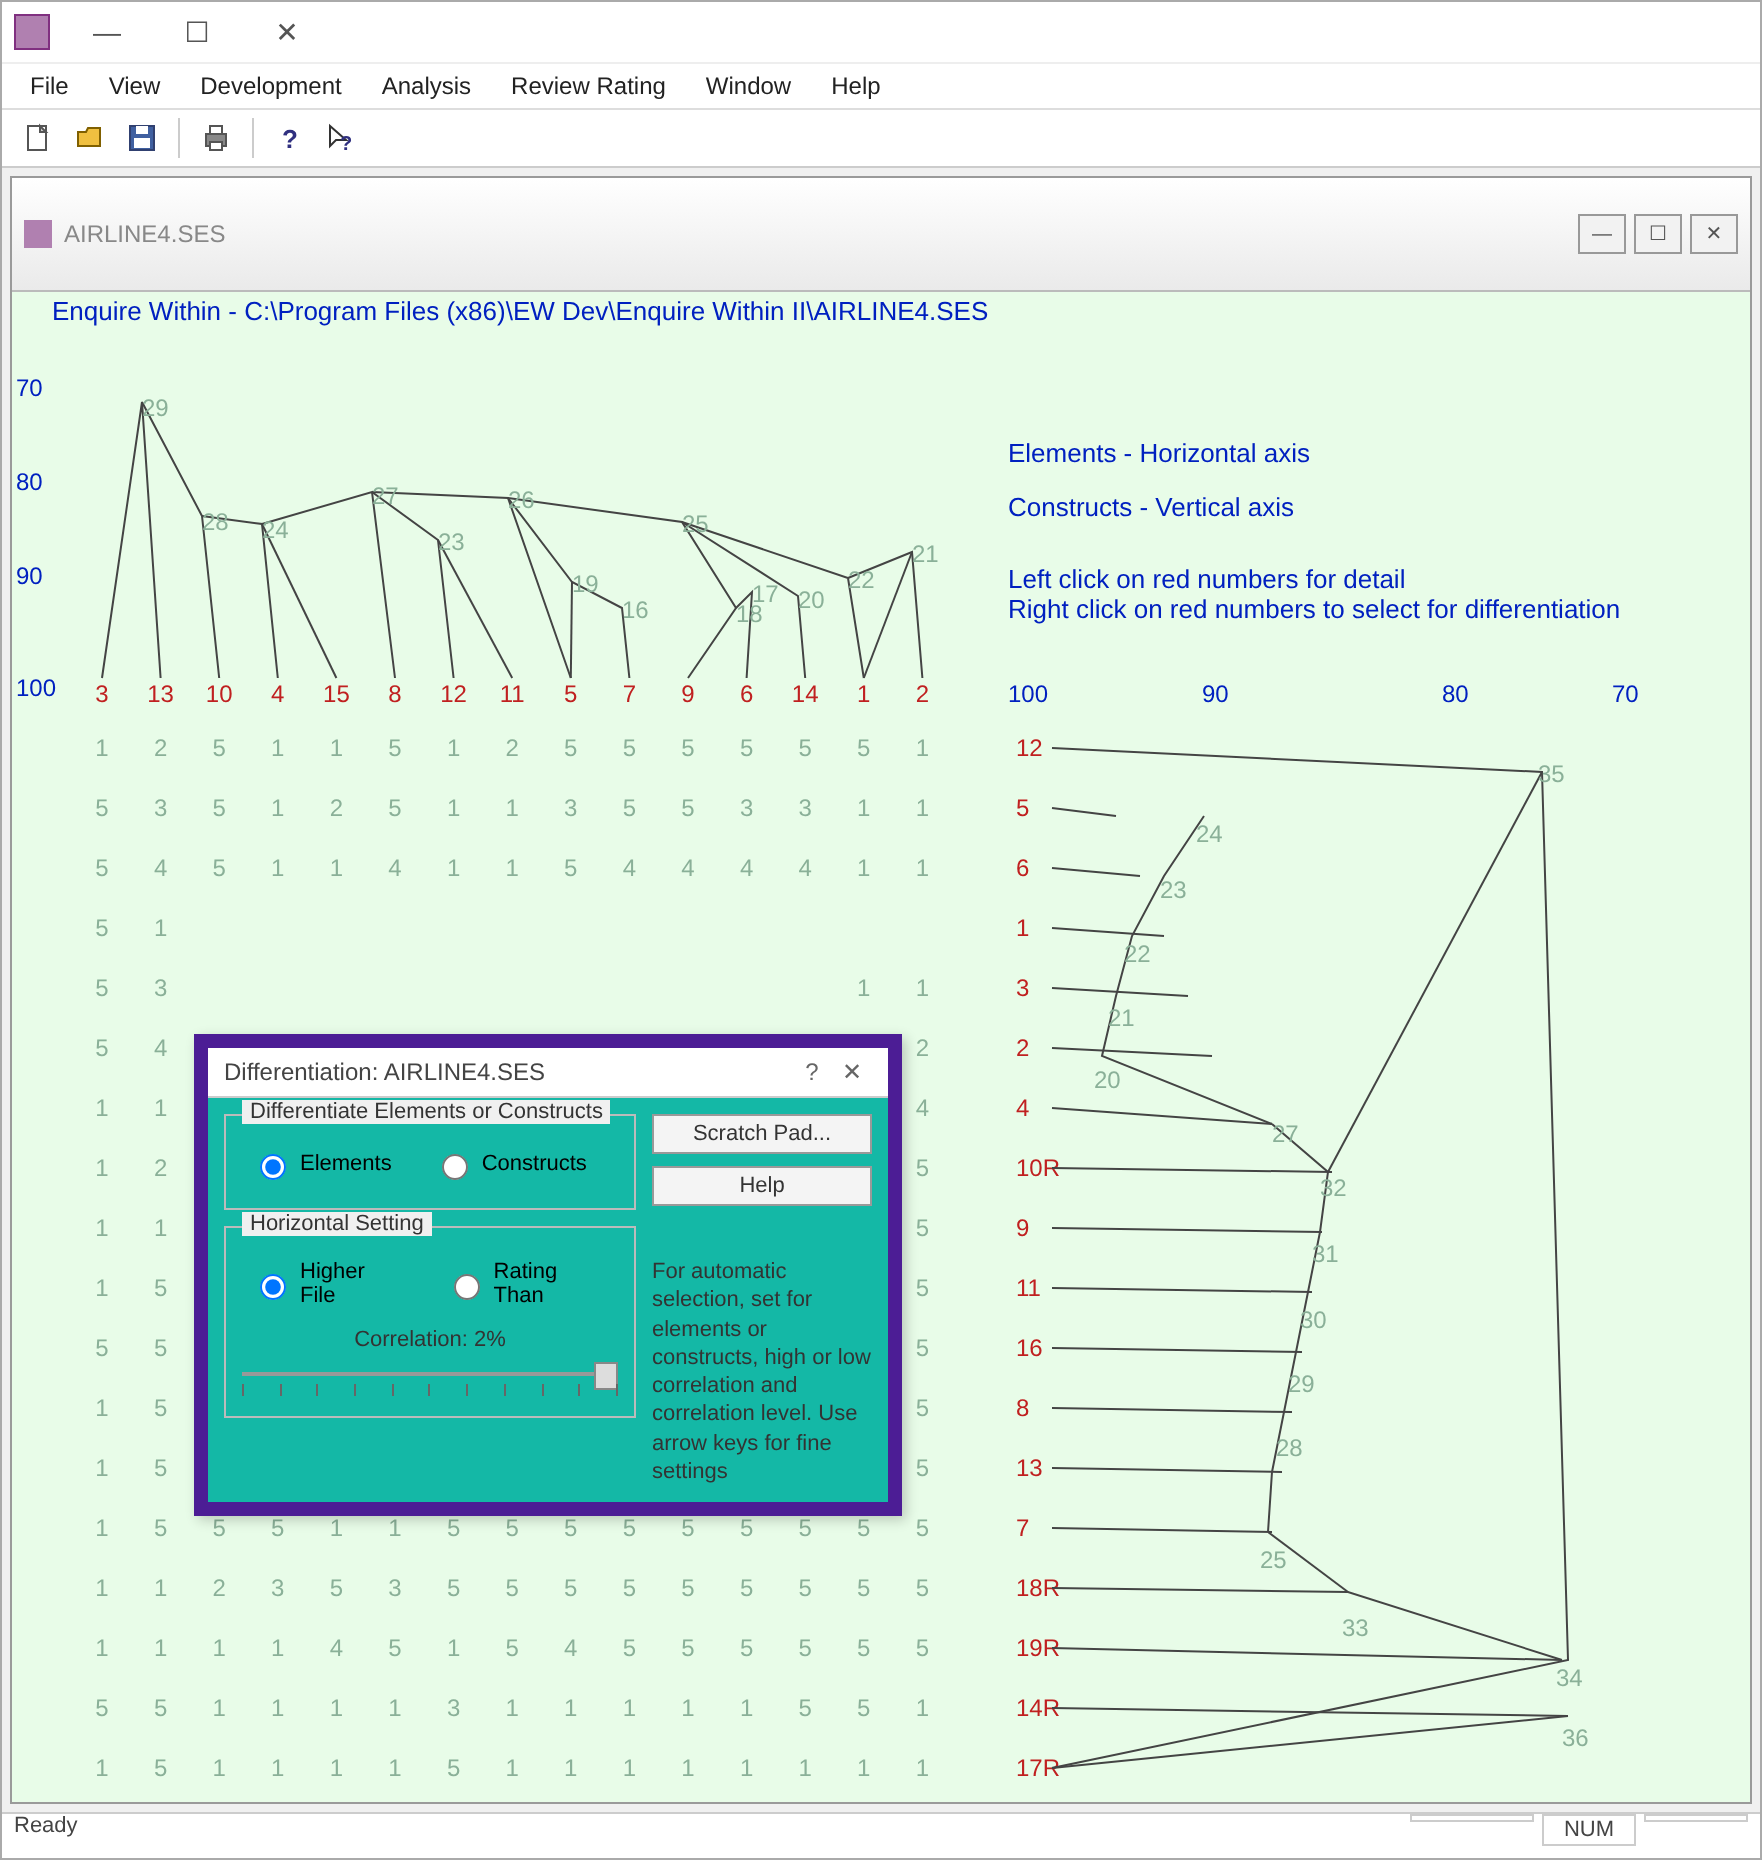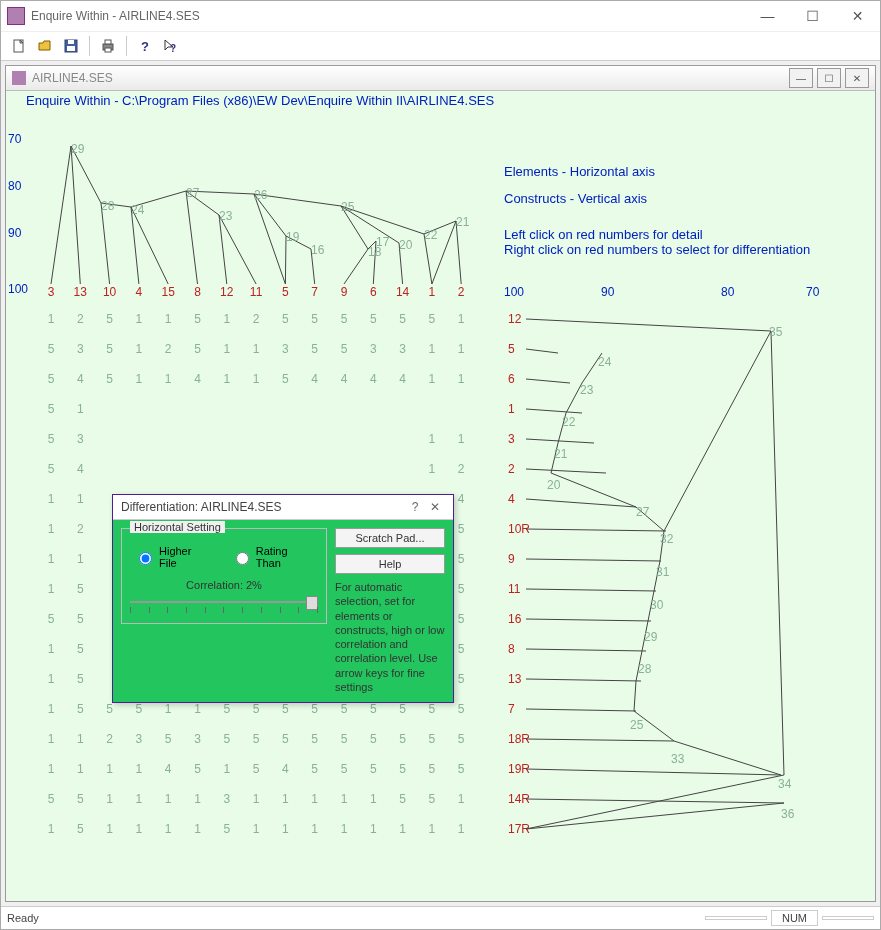--- a/index.html
+++ b/index.html
@@ -9,68 +9,76 @@
 .titlebar .title{flex:1;color:#666;font-size:12px}
 .winbtns{display:flex;height:100%}
 .winbtn{width:45px;display:flex;align-items:center;justify-content:center;color:#555;font-size:14px}
 .menubar{height:22px;display:flex;align-items:center;padding:0 4px;border-bottom:1px solid #ddd}
 .menuitem{padding:2px 10px;color:#222}
 .toolbar{height:28px;display:flex;align-items:center;padding:0 6px;border-bottom:1px solid #ccc;gap:2px}
 .tbtn{width:22px;height:22px;display:flex;align-items:center;justify-content:center;border:1px solid transparent}
 .tsep{width:1px;height:20px;background:#ccc;margin:0 4px}
 .client{flex:1;background:#f0f0f0;padding:4px;position:relative}
 .childwin{position:absolute;left:4px;right:4px;top:4px;bottom:4px;border:1px solid #9a9a9a;background:#e8fce8;display:flex;flex-direction:column}
-.childtitle{height:24px;background:linear-gradient(#fff,#eaeaea);display:flex;align-items:center;color:#888;padding:0 6px;border-bottom:1px solid #bbb}
+.childtitle{height:24px;background:linear-gradient(#fff,#eaeaea);display:flex;align-items:center;color:#888;padding:16px 6px;border-bottom:1px solid #bbb}
 .childtitle .icon{width:14px;height:14px;background:#b080b0;margin-right:6px}
 .childbtns{display:flex;gap:4px}
 .childbtn{width:22px;height:18px;border:1px solid #999;background:#f2f2f2;font-size:10px;display:flex;align-items:center;justify-content:center;color:#555}
 .canvas{flex:1;position:relative;overflow:hidden}
 .path-line{stroke:#444;stroke-width:1;fill:none}
 .axis-label{fill:#0020c0;font-size:12px;font-family:inherit}
 .red-label{fill:#c02020;font-size:12px;font-family:inherit}
 .grid-num{fill:#8ab098;font-size:12px;font-family:inherit}
 .info-text{fill:#0020c0;font-size:13px;font-family:inherit}
-.dialog{position:absolute;left:106px;top:428px;width:340px;background:#22c55e;border:1px solid #4c1d95;box-shadow:2px 2px 6px rgba(0,0,0,0.2)}
+.dialog{position:absolute;left:91px;top:428px;width:340px;background:#14b8a6;border:7px solid #4c1d95;box-shadow:2px 2px 6px rgba(0,0,0,0.2)}
 .dlg-title{height:24px;display:flex;align-items:center;padding:0 8px;background:#fff;color:#444;border-bottom:1px solid #ccc}
 .dlg-title .spacer{flex:1}
 .dlg-title .dlg-x{width:20px;text-align:center;color:#666}
 .dlg-body{padding:8px;display:flex;gap:8px}
 .dlg-left{flex:1;display:flex;flex-direction:column;gap:8px}
 .groupbox{border:1px solid #bbb;padding:10px 8px 8px;position:relative}
 .groupbox .legend{position:absolute;top:-8px;left:8px;background:#f0f0f0;padding:0 4px;color:#333;font-size:11px}
 .radio-row{display:flex;gap:20px;padding:6px 4px}
 .radio-row label{display:flex;align-items:center;gap:4px;font-size:11px}
 .corr-label{text-align:center;font-size:11px;color:#333;margin:4px 0}
 .dlg-right{width:110px;display:flex;flex-direction:column;gap:6px;font-size:11px;color:#333}
 .dlg-btn{border:1px solid #999;background:#f4f4f4;padding:3px 6px;font-size:11px;text-align:center}
 .tooltip{position:absolute;left:302px;top:470px;width:152px;background:#ffffe1;border:1px solid #808080;padding:3px 5px;font-size:11px;color:#333;z-index:10;box-shadow:2px 2px 4px rgba(0,0,0,.3)}
-.statusbar{height:22px;border-top:1px solid #ccc;display:flex;align-items:center;padding:0 6px;font-size:11px;color:#444}
+.statusbar{height:22px;border-top:1px solid #ccc;display:flex;align-items:flex-start;padding:0 6px;font-size:11px;color:#444}
 .status-cell{border:1px solid #ccc;padding:1px 10px;margin-left:4px}
 .flex1{flex:1}
 .slider-track{height:20px;position:relative;border:none}
 .slider-ticks{position:absolute;bottom:2px;left:0;right:0;height:6px;display:flex;justify-content:space-between}
 .slider-ticks span{width:1px;height:6px;background:#666}
 .slider-line{position:absolute;top:6px;left:0;right:0;height:2px;background:#999}
 .slider-thumb{position:absolute;top:1px;right:0;width:10px;height:12px;background:#ddd;border:1px solid #888}
 </style>
 </head>
 <body>
 
 <div class="window">
 
   <div class="titlebar">
     <div class="icon"></div>
-    <div class="title">Enquire Within - AIRLINE4.SES</div>
     <div class="winbtns">
       <div class="winbtn">—</div>
       <div class="winbtn">☐</div>
       <div class="winbtn">✕</div>
     </div>
   </div>
 
+  <div class="menubar">
+    <div class="menuitem">File</div>
+    <div class="menuitem">View</div>
+    <div class="menuitem">Development</div>
+    <div class="menuitem">Analysis</div>
+    <div class="menuitem">Review Rating</div>
+    <div class="menuitem">Window</div>
+    <div class="menuitem">Help</div>
+  </div>
 
   <div class="toolbar">
     <div class="tbtn">
         <svg width="16" height="16">
           <rect x="3" y="2" width="9" height="12" fill="#fff" stroke="#555"></rect>
           <path d="M9 2 L12 5 L9 5 Z" fill="#ccc" stroke="#555"></path>
         </svg>
       </div>
     <div class="tbtn">
         <svg width="16" height="16">
@@ -397,20 +405,33 @@
       <div class="dialog">
         <div class="dlg-title">
           <span>Differentiation: AIRLINE4.SES</span>
           <span class="spacer"></span>
           <span style="width:20px;text-align:center;color:#666">?</span>
           <span class="dlg-x">✕</span>
         </div>
         <div class="dlg-body">
           <div class="dlg-left">
             <div class="groupbox">
+              <div class="legend">Differentiate Elements or Constructs</div>
+              <div class="radio-row">
+                <label>
+                    <input type="radio" checked="" style=""> 
+                    <span>Elements</span>
+                  </label>
+                <label>
+                    <input type="radio" style=""> 
+                    <span>Constructs</span>
+                  </label>
+              </div>
+            </div>
+            <div class="groupbox">
               <div class="legend">Horizontal Setting</div>
               <div class="radio-row">
                 <label>
                     <input type="radio" checked="" style=""> 
                     <span>Higher File</span>
                   </label>
                 <label>
                     <input type="radio" style=""> 
                     <span>Rating Than</span>
                   </label>
@@ -431,21 +452,21 @@
                     <span></span>
                     <span></span>
                     <span></span>
                   </div>
               </div>
             </div>
           </div>
           <div class="dlg-right">
             <div class="dlg-btn">Scratch Pad...</div>
             <div class="dlg-btn">Help</div>
-            <div style="margin-top:0;line-height:1.3">For automatic selection, set for elements or constructs, high or low correlation and correlation level. Use arrow keys for fine settings</div>
+            <div style="margin-top:20px;line-height:1.3">For automatic selection, set for elements or constructs, high or low correlation and correlation level. Use arrow keys for fine settings</div>
           </div>
         </div>
       </div>
 
 
     </div>
   </div>
 
   <div class="statusbar">
     <span>Ready</span>

